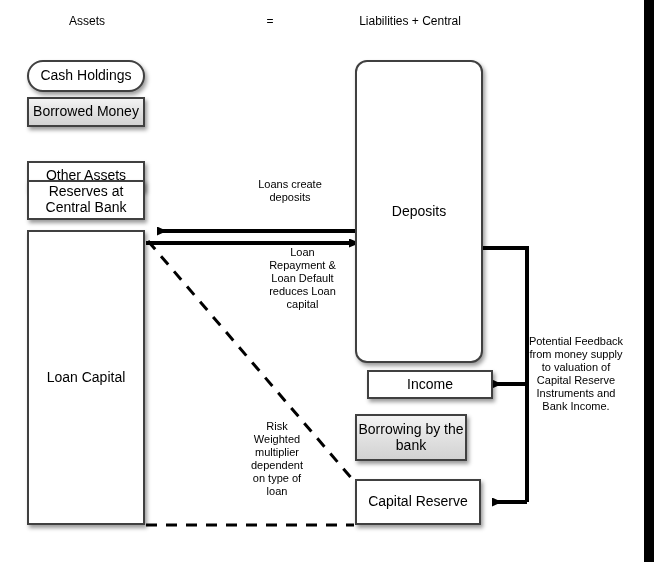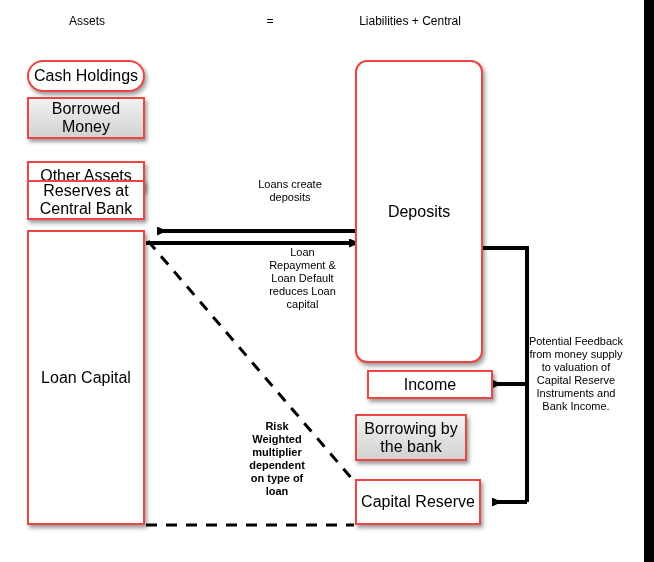--- a/index.html
+++ b/index.html
@@ -27,27 +27,27 @@
   .hdr {
     position: absolute;
     font-size: 12px;
     color: #000;
     text-align: center;
     white-space: nowrap;
   }
   .box {
     position: absolute;
     box-sizing: border-box;
-    border: 2px solid #ef4444;
+    border: 2px solid #404040;
     background: #ffffff;
     display: flex;
     align-items: center;
     justify-content: center;
     text-align: center;
-    font-size: 16px;
+    font-size: 14px;
     line-height: 1.12;
     color: #000;
     box-shadow: 2px 3px 4px rgba(0,0,0,0.40);
   }
   .box.grad {
     background: linear-gradient(to bottom, #f3f3f3 0%, #e3e3e3 45%, #d2d2d2 100%);
   }
   .box.round-full { border-radius: 16px; }
   .box.round-lg   { border-radius: 12px; }
   .note {
@@ -106,21 +106,21 @@
   </svg>
 
   <div class="hdr" style="left:27px; top:14px; width:120px;">Assets</div>
 
   <div class="hdr" style="left:225px; top:14px; width:90px;">=</div>
 
   <div class="hdr" style="left:320px; top:14px; width:180px;">Liabilities + Central</div>
 
   <div class="box round-full" style="left:27px; top:60px; width:118px; height:32px;">Cash Holdings</div>
 
-  <div class="box grad" style="left:27px; top:97px; width:118px; height:42px;">Borrowed
+  <div class="box grad" style="left:27px; top:97px; width:118px; height:30px;">Borrowed
 Money</div>
 
   <div class="box" style="left:27px; top:161px; width:118px; height:30px;">Other Assets</div>
 
   <div class="box" style="left:27px; top:230px; width:118px; height:295px;">Loan Capital</div>
 
   <div class="box" style="left:27px; top:180px; width:118px; height:40px;">Reserves at
 Central Bank</div>
 
   <div class="box round-lg" style="left:355px; top:60px; width:128px; height:303px;">Deposits</div>
@@ -134,21 +134,21 @@
 
   <div class="note" style="left:225px; top:178px; width:130px;">Loans create
 deposits</div>
 
   <div class="note" style="left:245px; top:246px; width:115px;">Loan
 Repayment &amp;
 Loan Default
 reduces Loan
 capital</div>
 
-  <div class="note" style="left:222px; top:420px; width:110px;font-weight:bold;">Risk
+  <div class="note" style="left:222px; top:420px; width:110px;">Risk
 Weighted
 multiplier
 dependent
 on type of
 loan</div>
 
   <div class="note" style="left:506px; top:335px; width:140px;">Potential Feedback
 from money supply
 to valuation of
 Capital Reserve

